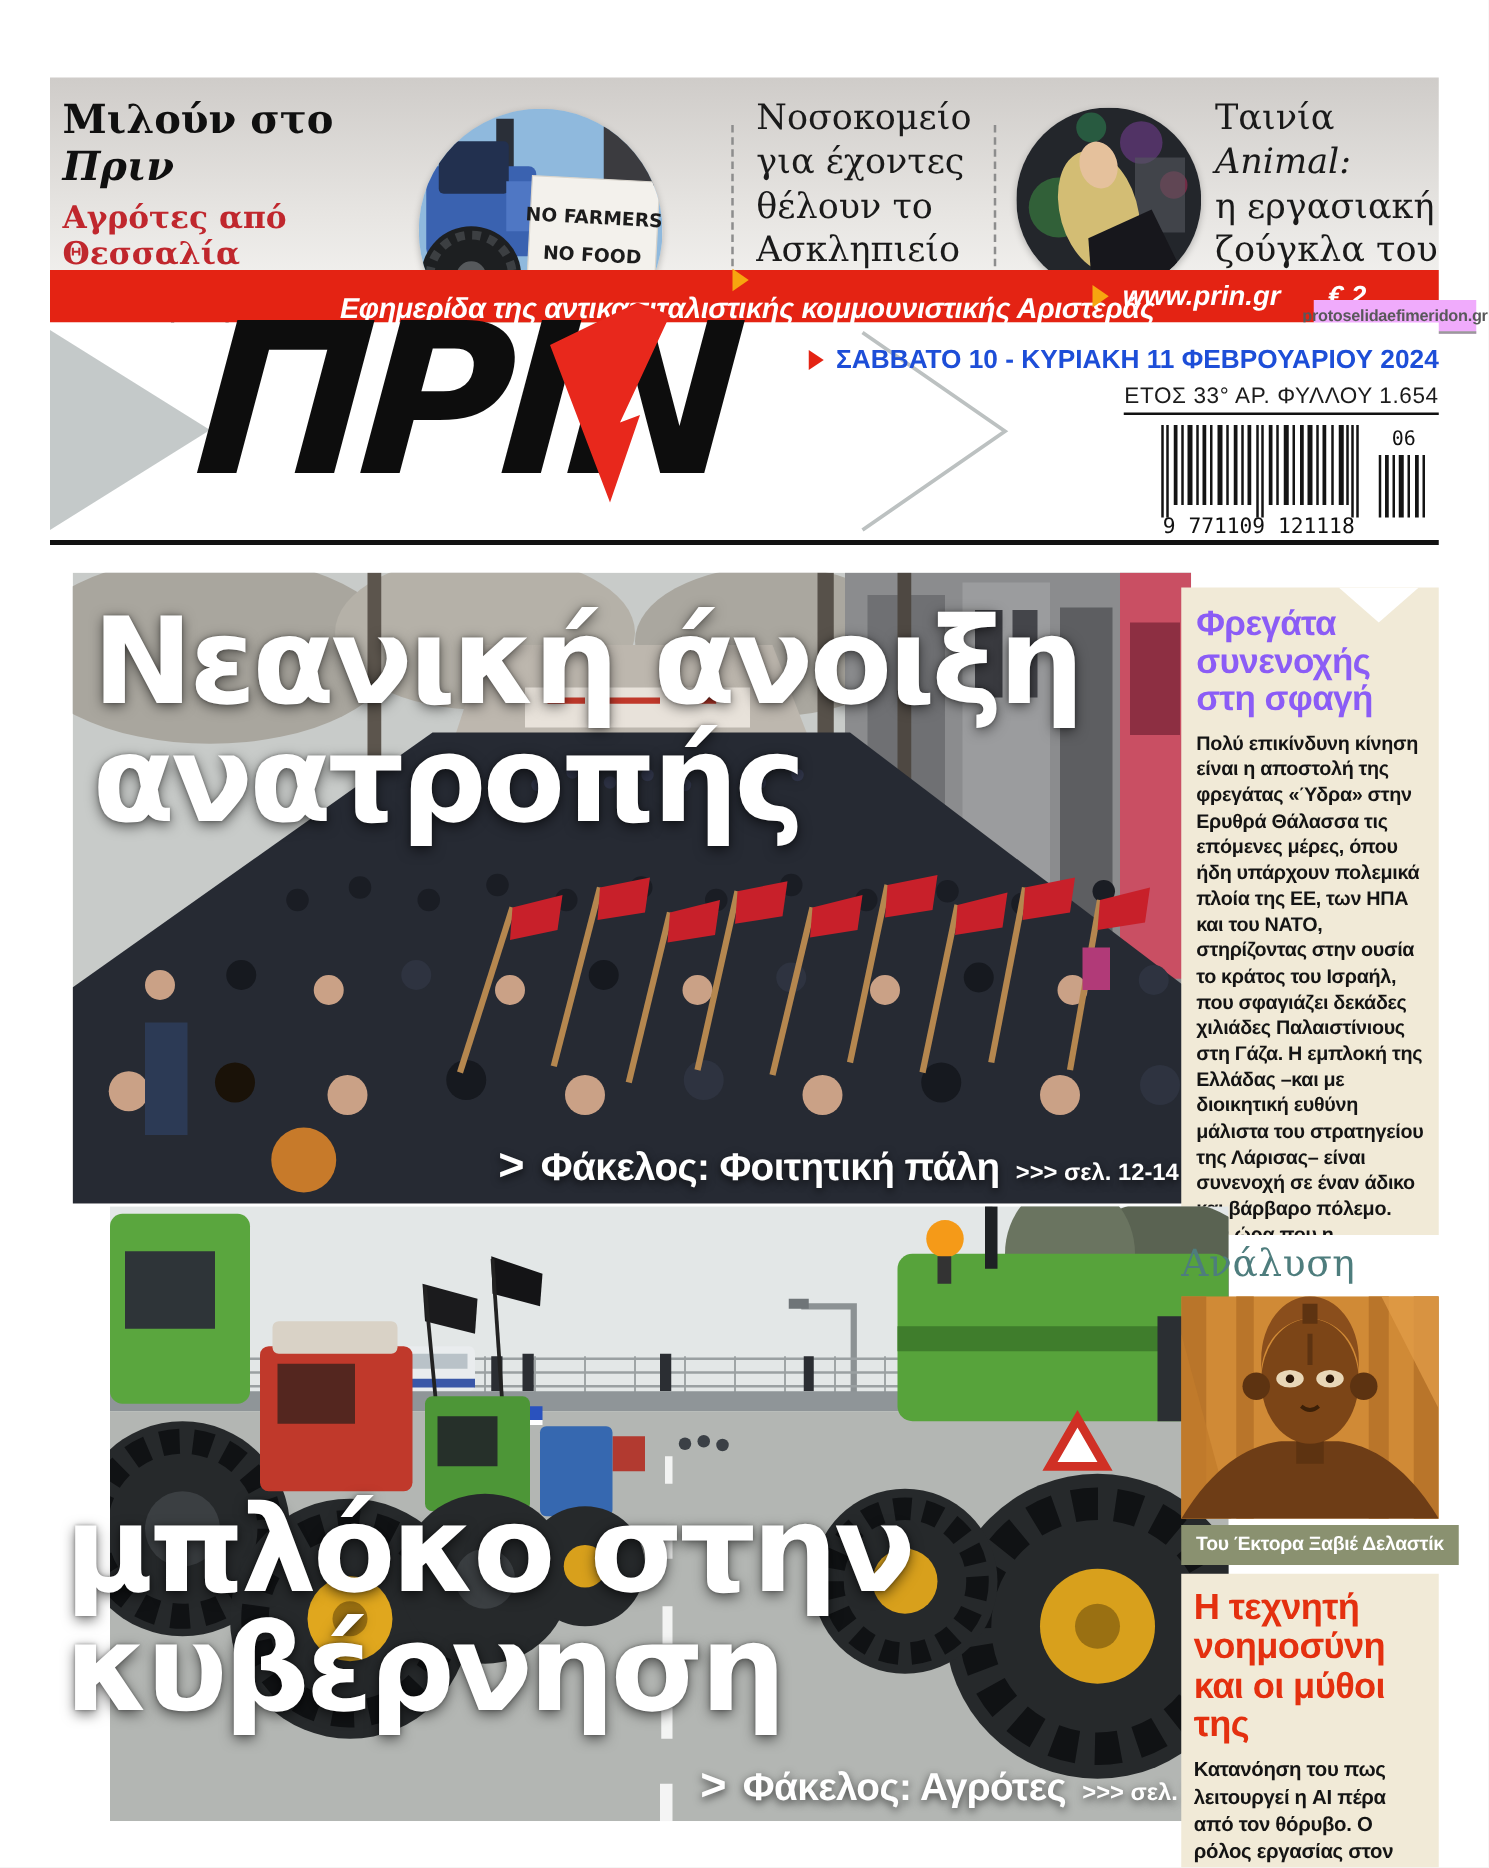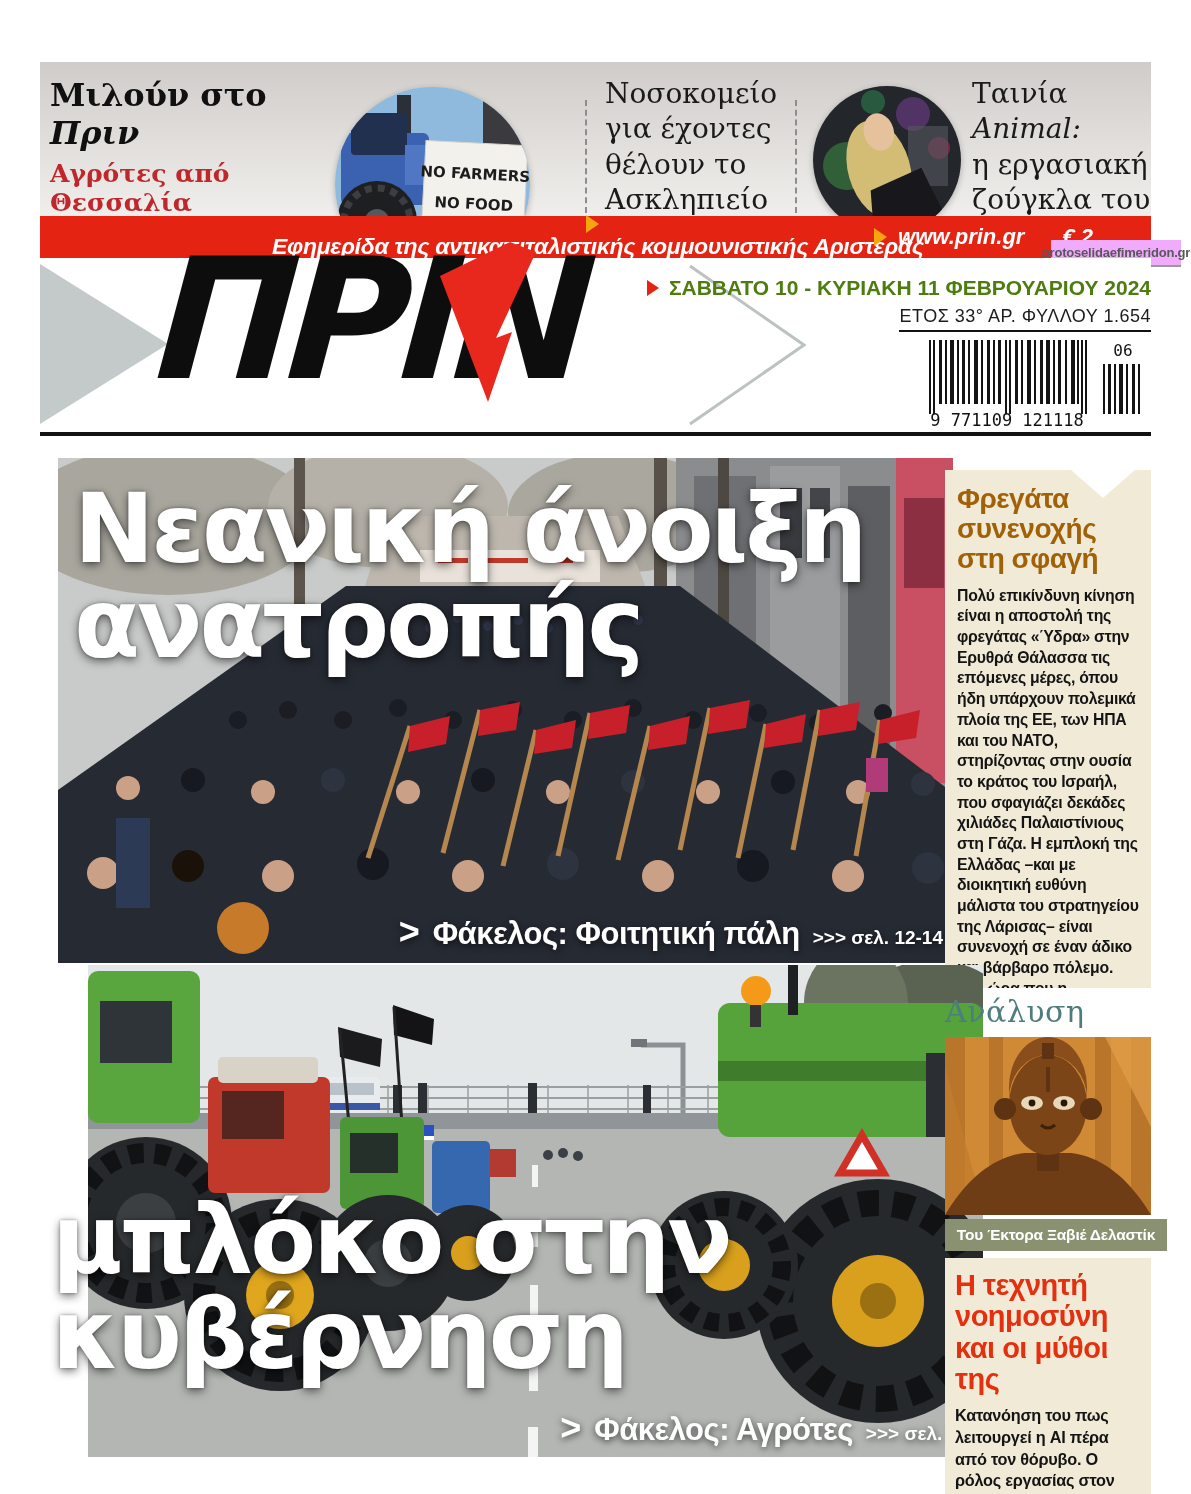--- a/index.html
+++ b/index.html
@@ -36,21 +36,21 @@
   
   .masthead{left:40px;top:258px;width:1111px;height:174px;background:#fff;border-bottom:4px solid #121212;}
   .mh-tri{position:absolute;left:0;top:6px;width:128px;height:160px;background:#c4c9c9;
     clip-path:polygon(0 0,100% 50%,0 100%);}
   .mh-logo{position:absolute;left:118px;top:-22px;font-family:"DejaVu Sans",sans-serif;
     font-weight:700;font-style:italic;font-size:168px;line-height:1;letter-spacing:-10px;
     color:#0d0d0d;transform:skewX(-4deg);}
   .mh-chevron{position:absolute;left:642px;top:6px;}
   .mh-bolt{position:absolute;left:392px;top:-16px;}
   .mh-date{position:absolute;right:0;top:18px;text-align:right;}
-  .date1{font-weight:700;font-size:21px;color:#4d7c0f;display:flex;align-items:center;justify-content:flex-end;}
+  .date1{font-weight:700;font-size:21px;color:#1d4ed8;display:flex;align-items:center;justify-content:flex-end;}
   .tri-r{display:inline-block;width:0;height:0;border-left:12px solid #e42313;
          border-top:8px solid transparent;border-bottom:8px solid transparent;margin-right:10px;}
   .date2{display:inline-block;font-size:18px;letter-spacing:.5px;color:#1c1c1c;
          border-bottom:2px solid #111;padding-bottom:3px;margin-top:6px;}
   .mh-barcode{position:absolute;right:2px;top:82px;}
 
   
   .photo{overflow:hidden;}
   .photo1{left:40px;top:458px;width:895px;height:505px;margin-left:18px;}
   .photo2{left:40px;top:965px;width:895px;height:492px;padding-left:48px;}
@@ -65,21 +65,21 @@
   .kicker2{right:8px;bottom:8px;}
   .k-arrow{font-weight:700;font-size:36px;}
   .k-text{font-weight:700;font-size:31px;letter-spacing:-0.5px;}
   .k-pages{font-weight:700;font-size:19px;}
 
   
   .sidebar{left:945px;top:470px;width:206px;height:518px;background:#f1ead7;
     padding:14px 12px;box-sizing:border-box;overflow:hidden;}
   .sb-notch{position:absolute;right:16px;top:0;width:0;height:0;
     border-left:32px solid transparent;border-right:32px solid transparent;border-top:28px solid #fff;}
-  .sb-title{font-weight:700;font-size:28px;line-height:1.08;color:#a16207;letter-spacing:-0.5px;}
+  .sb-title{font-weight:700;font-size:28px;line-height:1.08;color:#8b5cf6;letter-spacing:-0.5px;}
   .sb-body{margin-top:11px;font-weight:700;font-size:15.8px;line-height:1.31;color:#141414;letter-spacing:-0.25px;}
 
   .analysis{left:945px;top:994px;width:206px;}
   .an-head{font-family:"DejaVu Serif",serif;font-size:30px;color:#4e7d7d;letter-spacing:.5px;}
   .an-fig{margin-top:8px;width:222px;}
   .an-cap{height:32px;background:#8a9170;color:#fff;font-weight:700;font-size:15.5px;
     display:flex;align-items:center;justify-content:center;letter-spacing:-0.2px;}
   .an-box{margin-top:7px;background:#f1ead7;padding:12px 10px 14px;box-sizing:border-box;}
   .an-title{font-weight:700;font-size:29px;line-height:1.08;color:#e4300f;letter-spacing:-0.5px;}
   .an-body{margin-top:10px;font-weight:700;font-size:16.3px;line-height:1.33;color:#141414;letter-spacing:-0.25px;}

